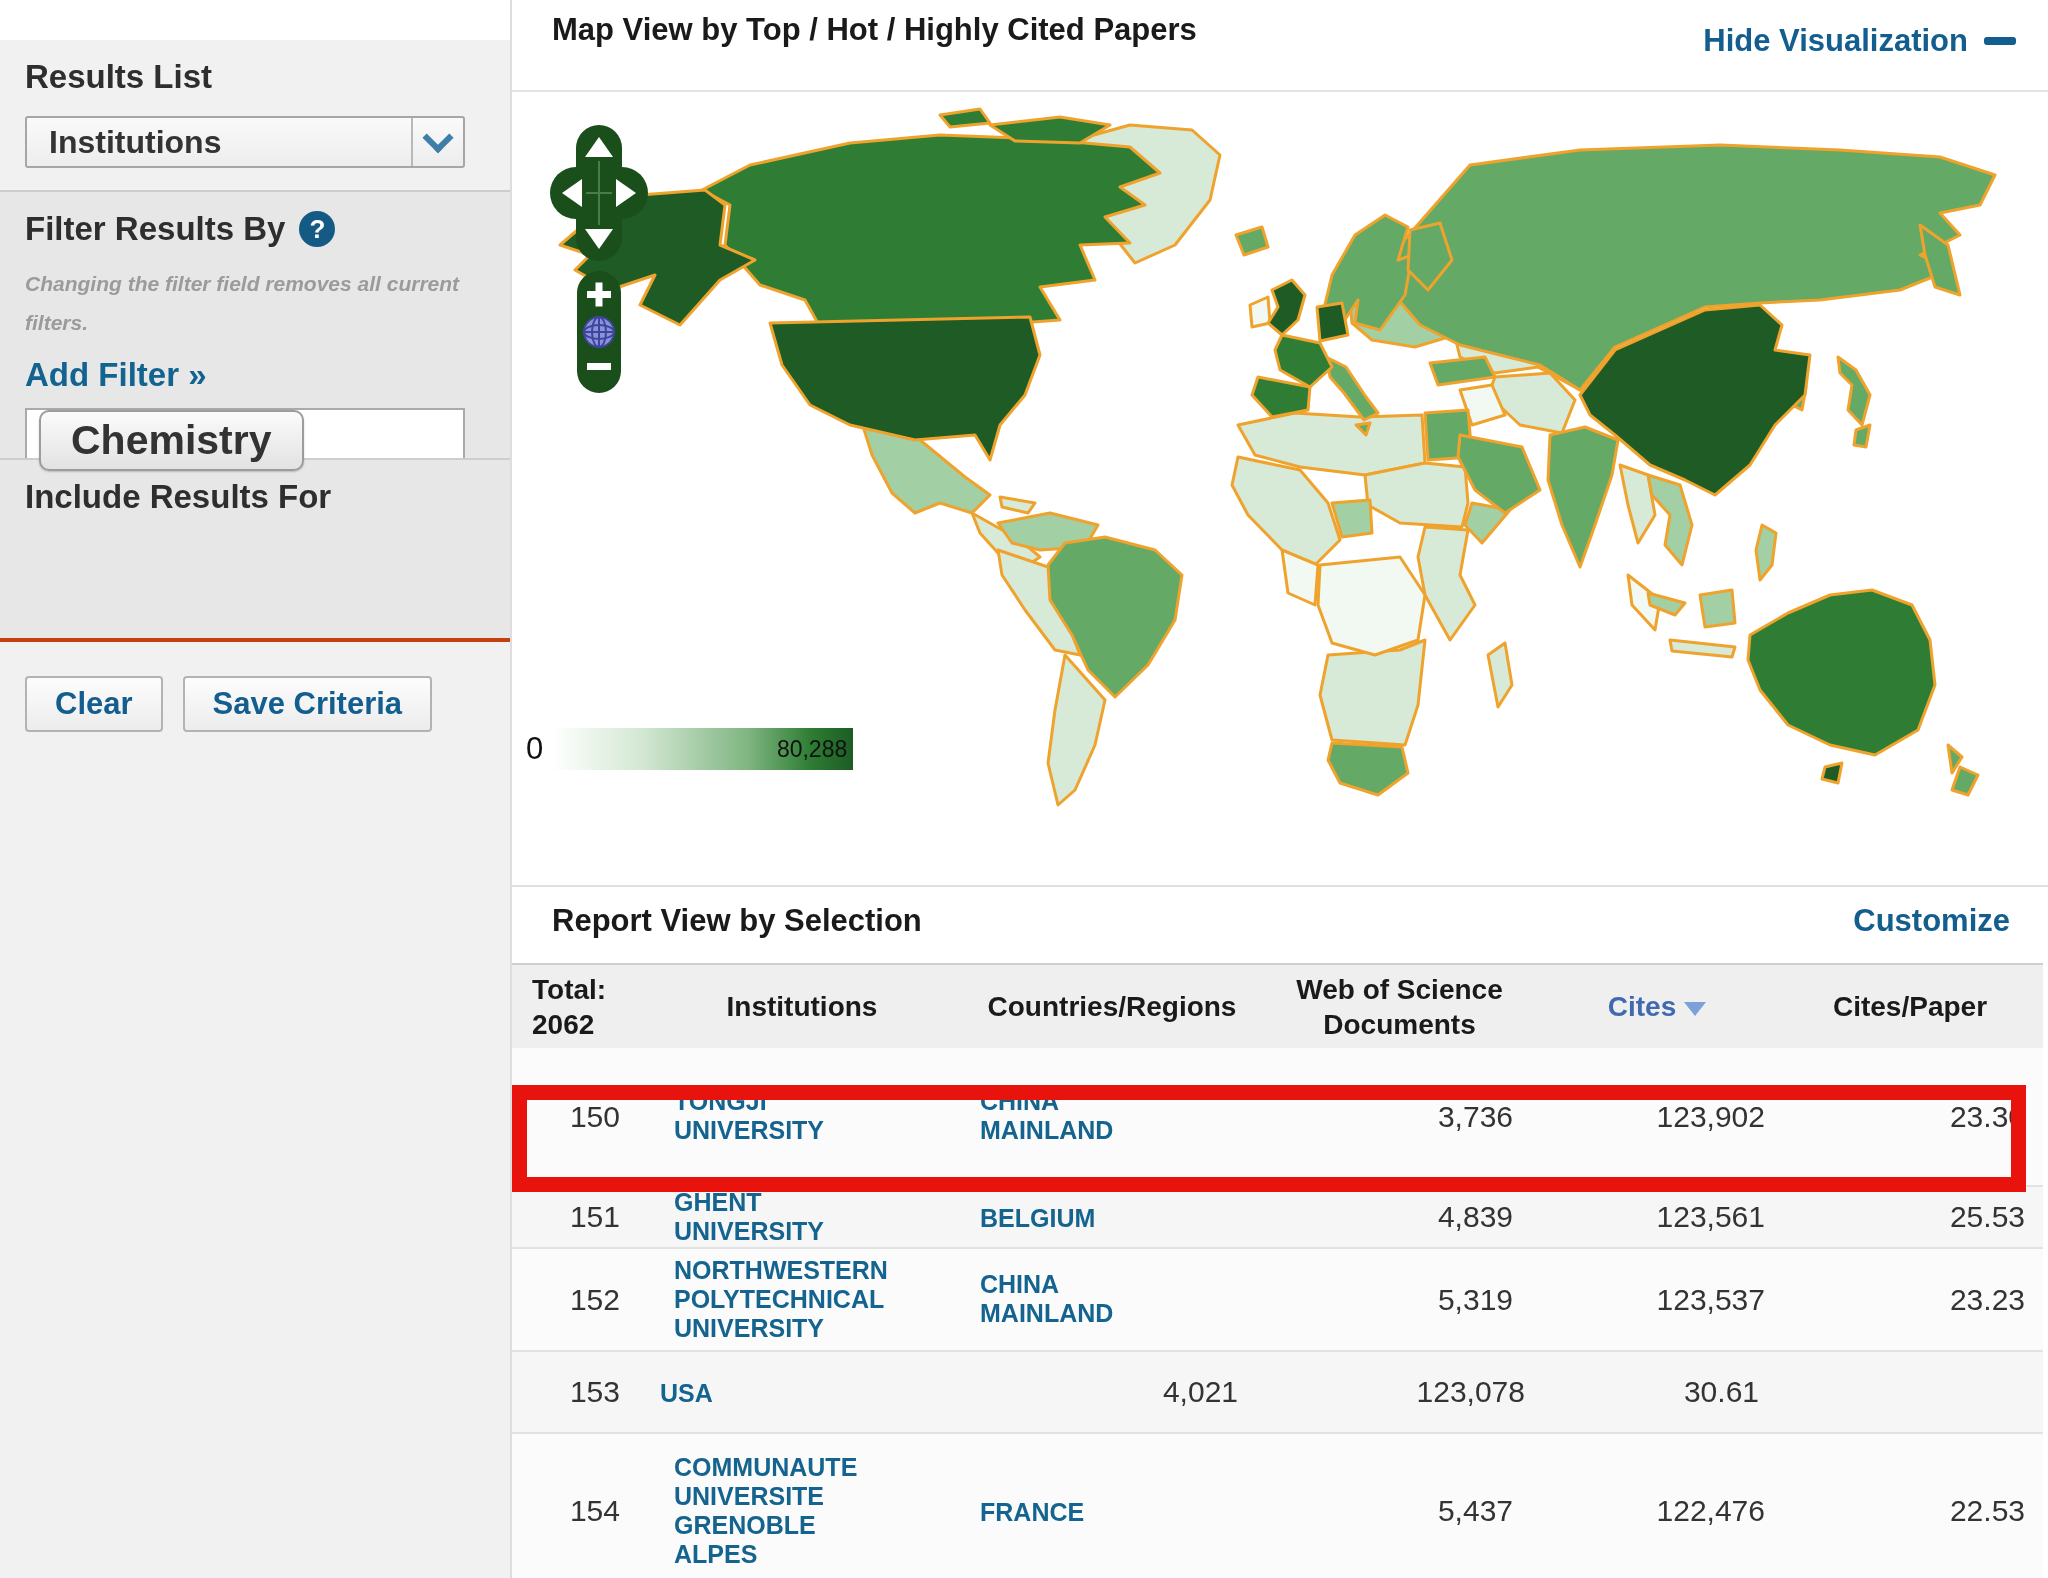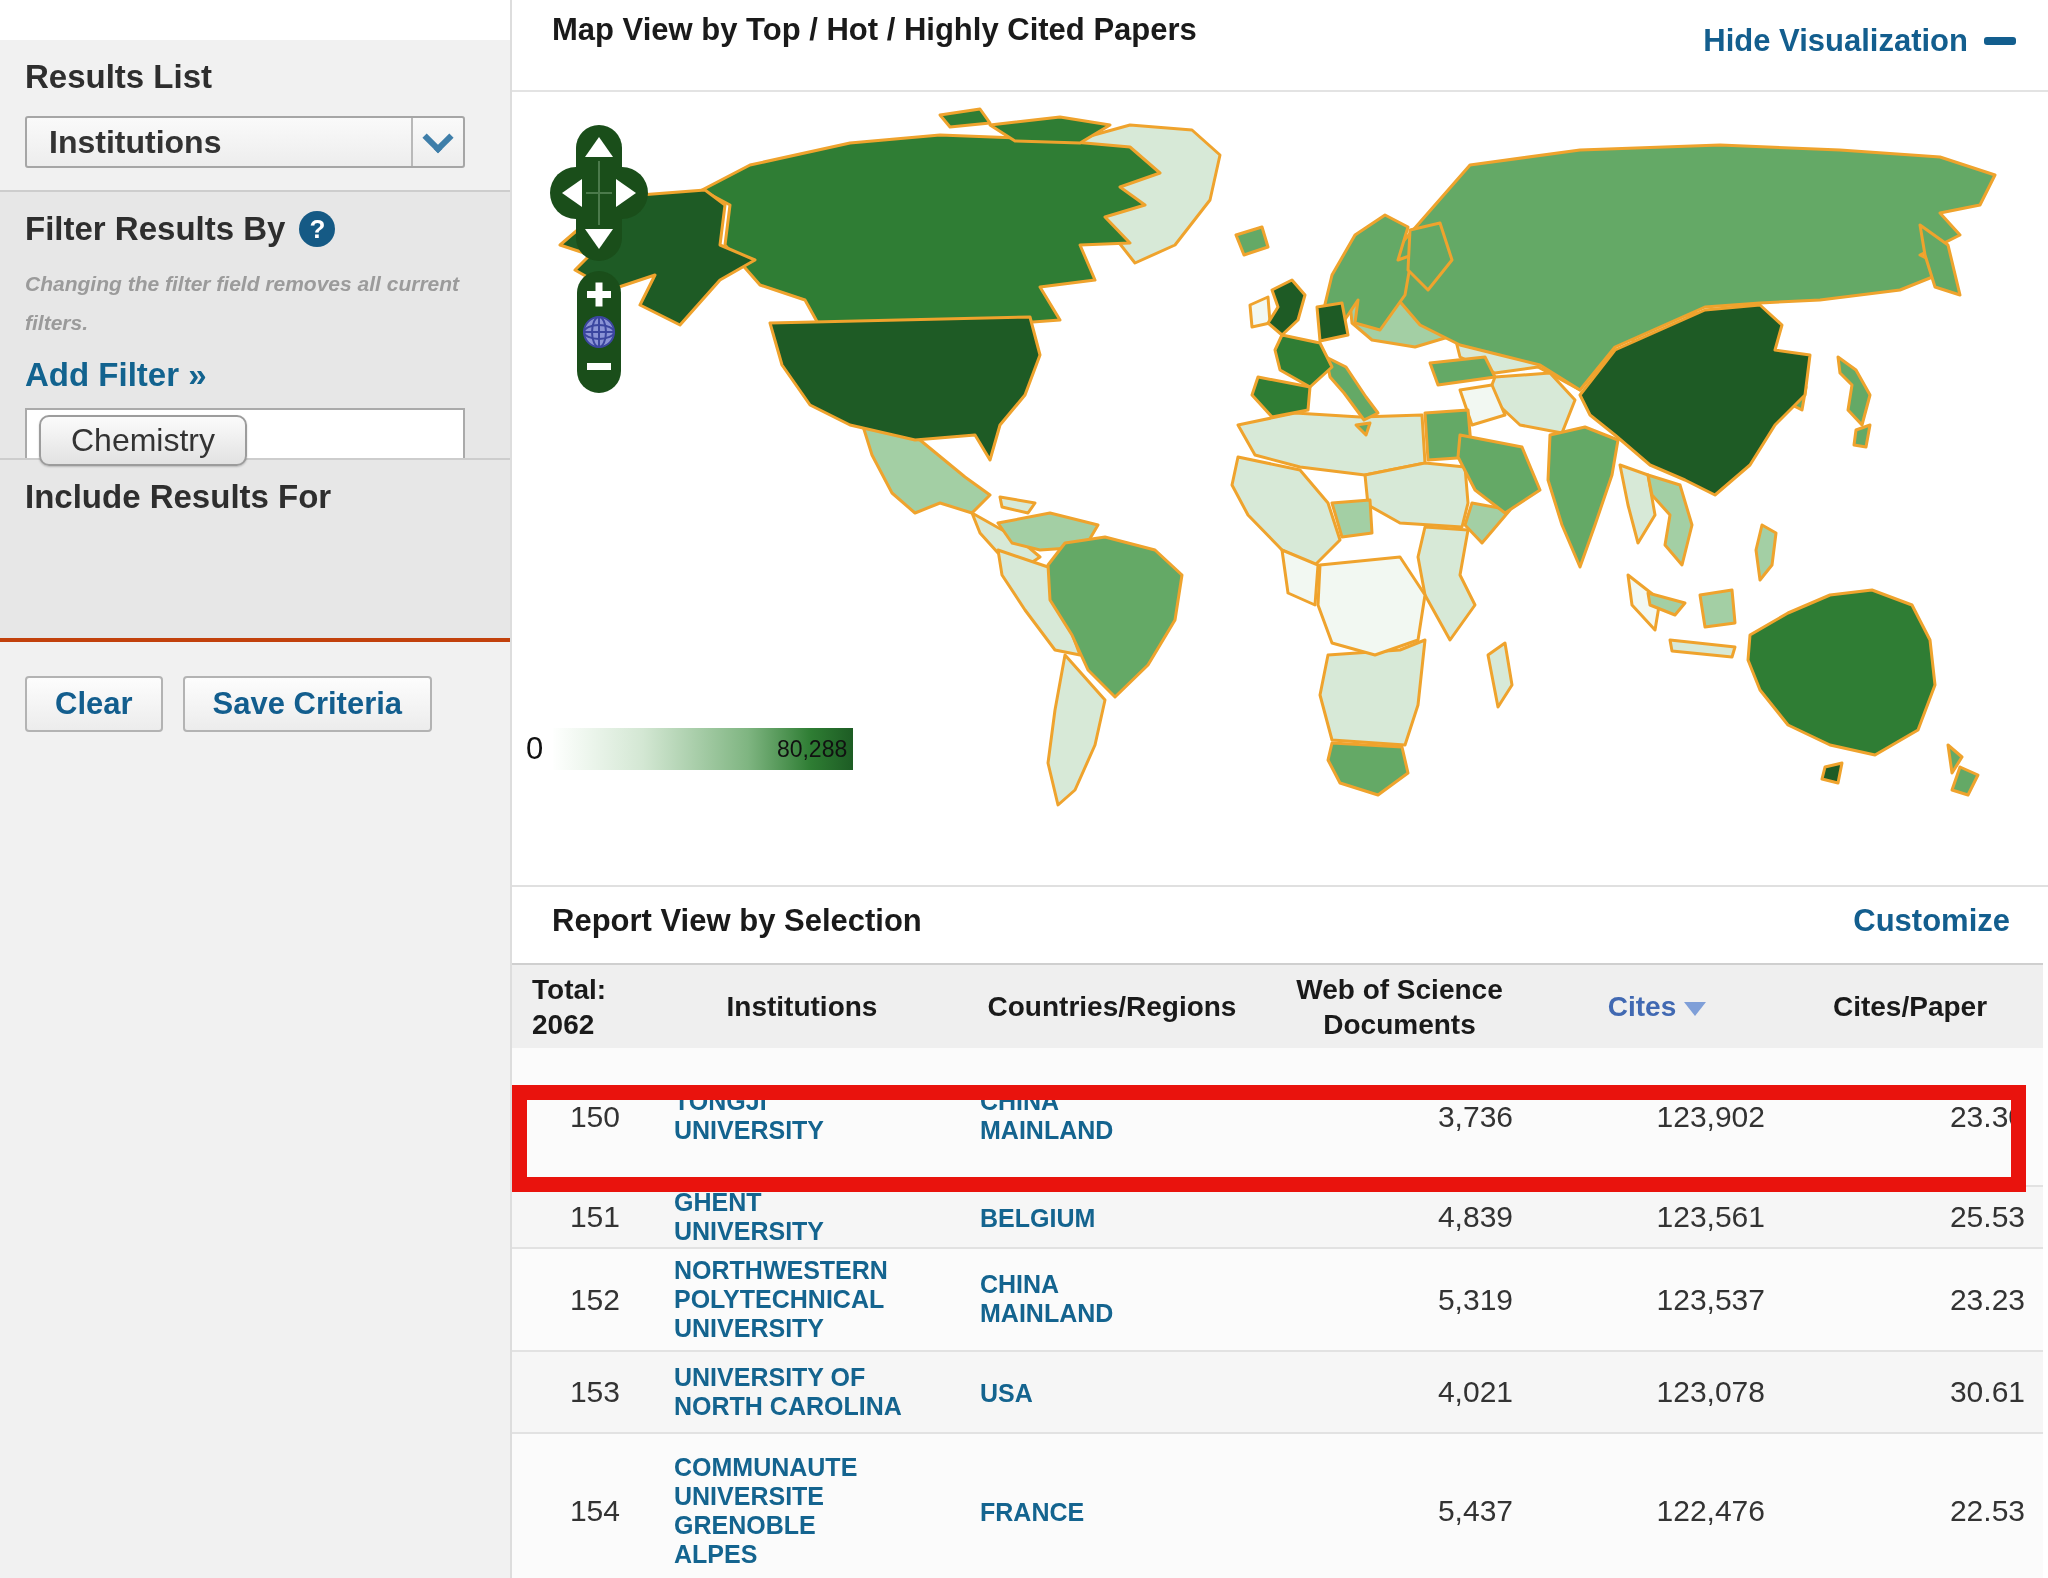--- a/index.html
+++ b/index.html
@@ -21,21 +21,21 @@
   .chev{width:16px;height:16px;border-right:6px solid #3e7ea9;border-bottom:6px solid #3e7ea9;
         transform:rotate(45deg) translate(-3px,-3px);}
   .heading-row{display:flex;align-items:center;gap:14px;margin-bottom:16px;}
   .help-icon{width:36px;height:36px;border-radius:50%;background:#155a85;color:#fff;font-size:26px;
              font-weight:bold;display:flex;align-items:center;justify-content:center;}
   .filter-note{font-size:21px;font-style:italic;color:#9b9b9b;font-weight:bold;line-height:39px;margin:0 0 14px 0;}
   .add-filter{font-size:33px;font-weight:bold;color:#12638f;text-decoration:none;display:inline-block;margin-bottom:14px;}
   .filter-box{box-sizing:border-box;width:440px;height:64px;background:#fff;border:2px solid #aaa;
               display:flex;align-items:center;padding-left:12px;}
   .filter-tag{background:linear-gradient(#fbfbfb,#e2e2e2);border:2px solid #9c9c9c;border-radius:10px;
-              font-size:32px;font-weight:normal;color:#333;padding:5px 30px;box-shadow:0 1px 2px rgba(0,0,0,.2);}
+              font-size:41px;font-weight:bold;color:#333;padding:5px 30px;box-shadow:0 1px 2px rgba(0,0,0,.2);}
   .btn-row{display:flex;gap:20px;}
   .btn{box-sizing:border-box;height:56px;background:linear-gradient(#fdfdfd,#ececec);border:2px solid #b3b3b3;
        border-radius:4px;font-size:31px;font-weight:bold;color:#135e8e;display:flex;align-items:center;
        justify-content:center;padding:0 28px;cursor:pointer;}
 
   
   .main{position:absolute;left:510px;top:0;width:1538px;height:1578px;background:#fff;border-left:2px solid #ddd;}
   .map-header{position:absolute;left:0;top:0;width:100%;height:90px;}
   .map-title{position:absolute;left:40px;top:12px;font-size:31px;font-weight:bold;color:#1a1a1a;}
   .hide-vis{position:absolute;right:34px;top:23px;font-size:31px;font-weight:bold;color:#135e8e;
@@ -297,21 +297,20 @@
     <div class="cell rank">152</div>
     <div class="cell inst"><a href="#" class="lnk">NORTHWESTERN POLYTECHNICAL UNIVERSITY</a></div>
     <div class="cell ctry"><a href="#" class="lnk">CHINA MAINLAND</a></div>
     <div class="cell num n1">5,319</div>
     <div class="cell num n2">123,537</div>
     <div class="cell num n3">23.23</div>
   </div>
 
   <div class="grid trow">
     <div class="cell rank">153</div>
-    <div class="cell inst"><a href="#" class="lnk">UNIVERSITY OF NORTH CAROLINA</a></div>
     <div class="cell ctry"><a href="#" class="lnk">USA</a></div>
     <div class="cell num n1">4,021</div>
     <div class="cell num n2">123,078</div>
     <div class="cell num n3">30.61</div>
   </div>
 
   <div class="grid trow">
     <div class="cell rank">154</div>
     <div class="cell inst"><a href="#" class="lnk">COMMUNAUTE UNIVERSITE GRENOBLE ALPES</a></div>
     <div class="cell ctry"><a href="#" class="lnk">FRANCE</a></div>

